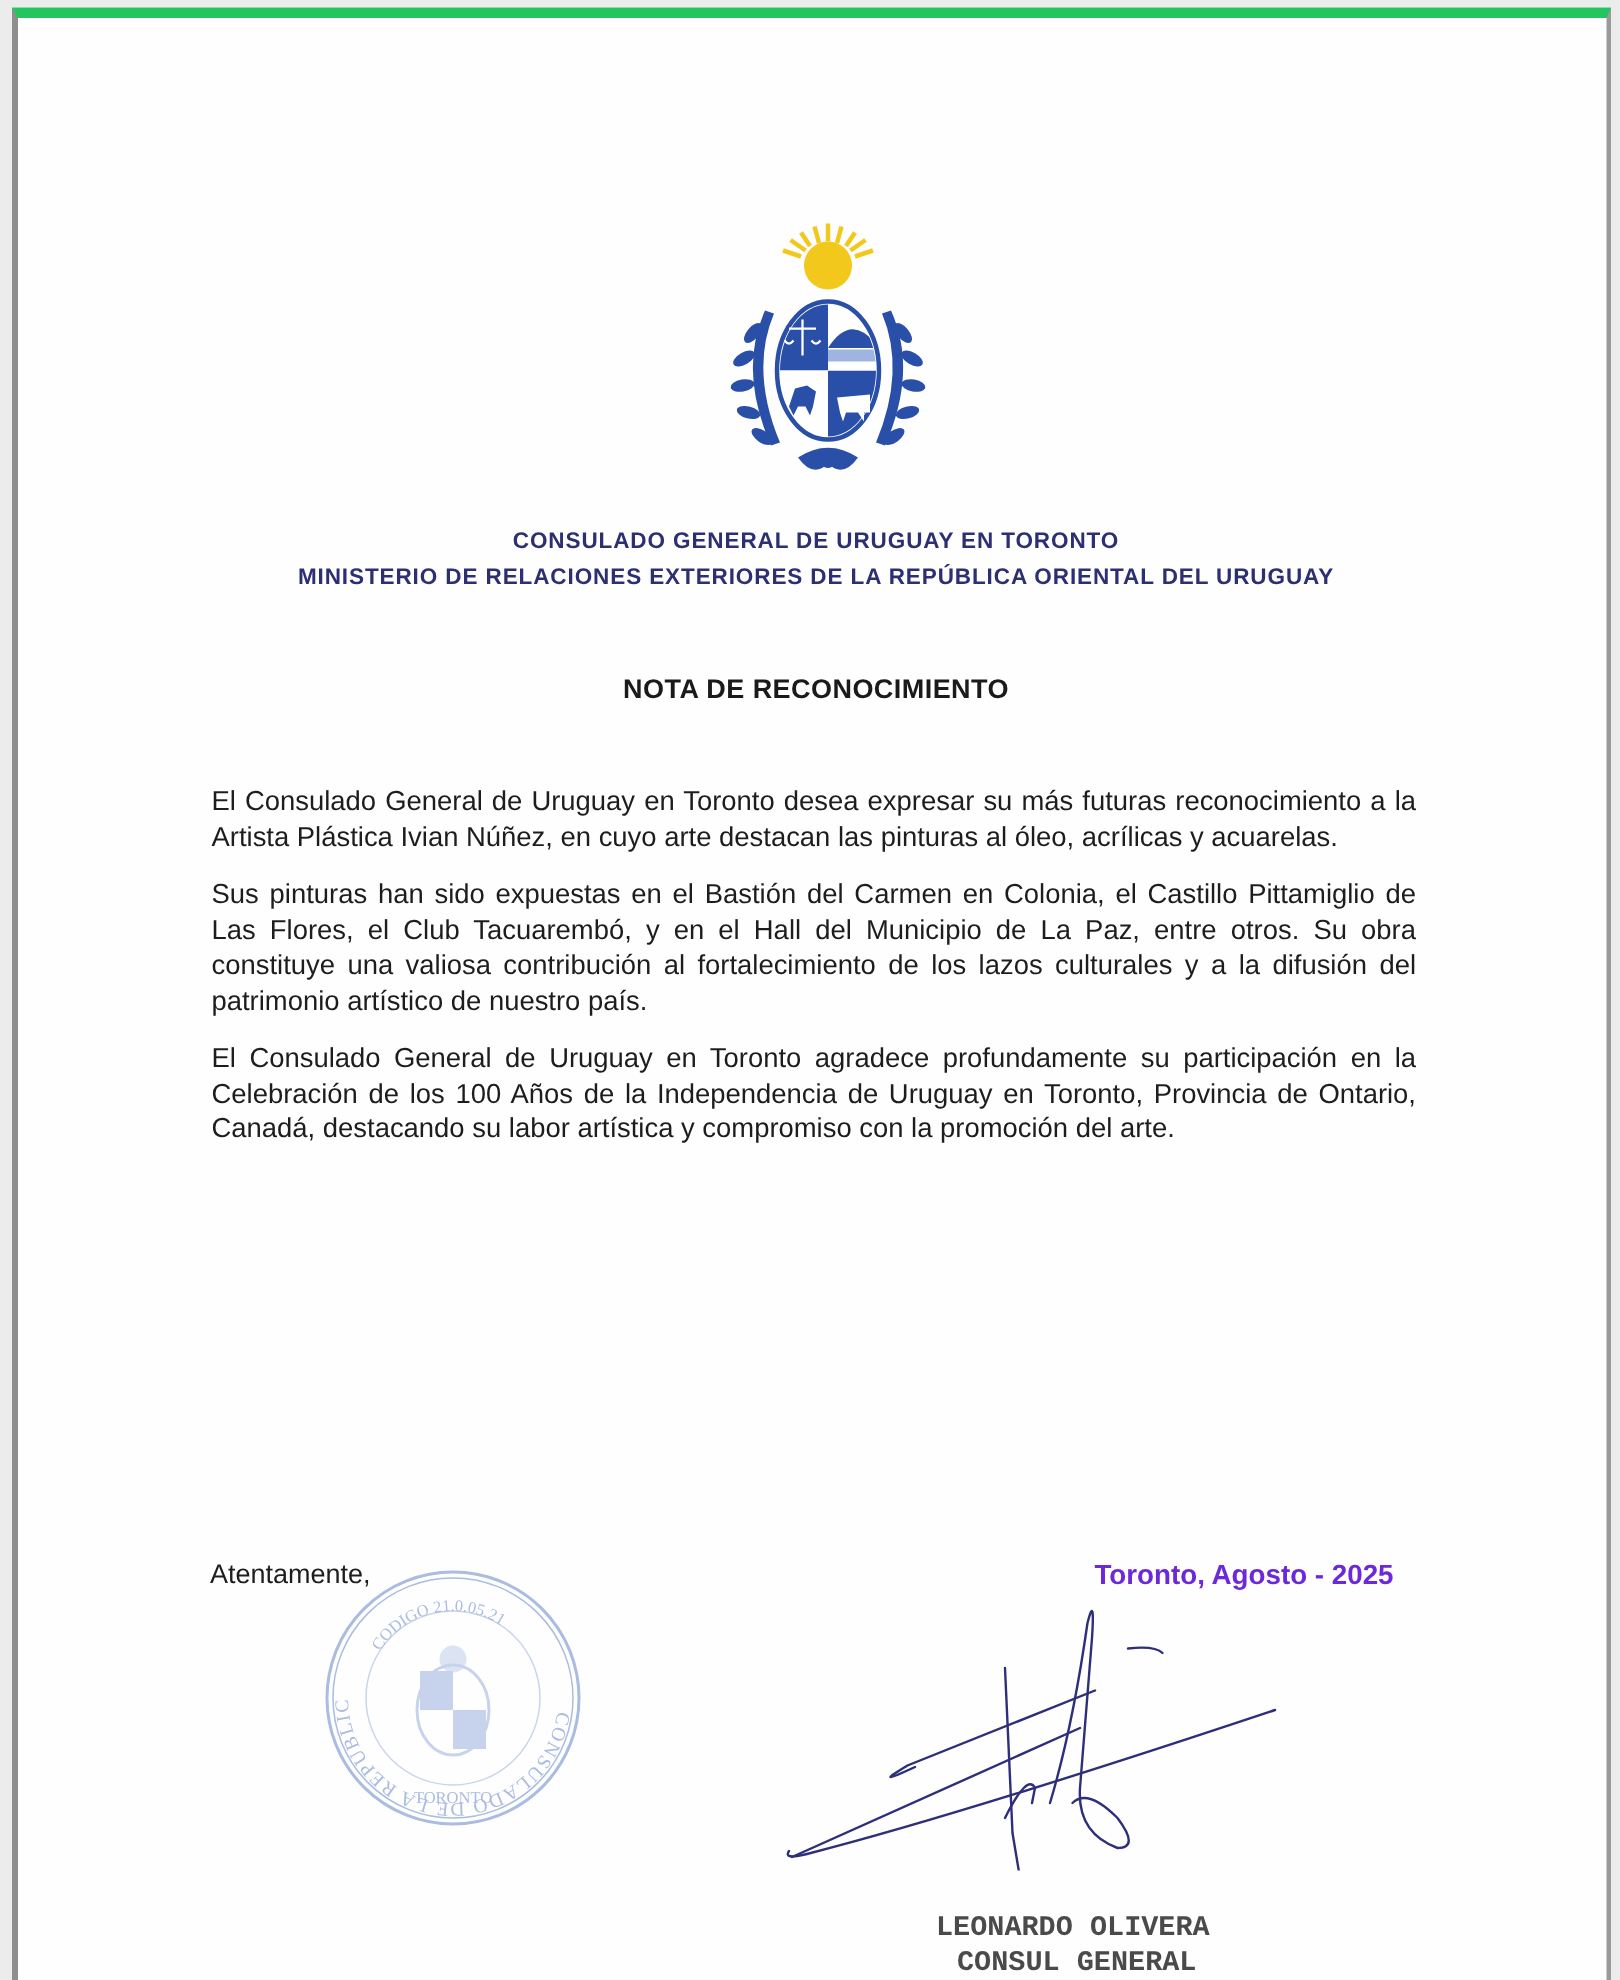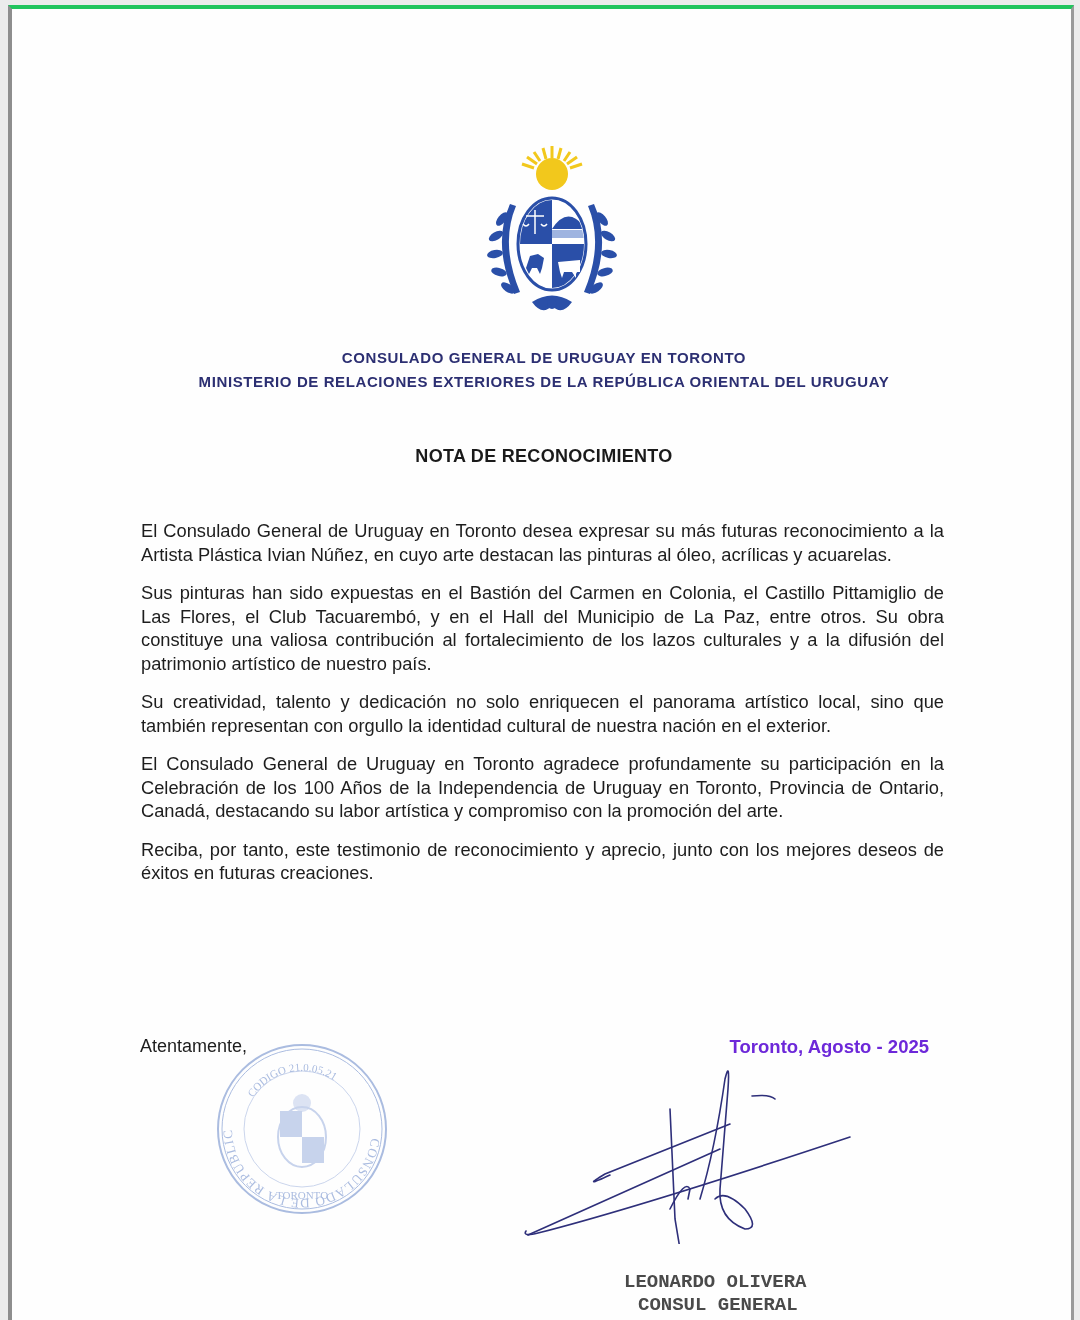--- a/index.html
+++ b/index.html
@@ -7,21 +7,21 @@
     width: 1080px; height: 1320px; overflow: hidden;
     background: #ececec;
     font-family: "Liberation Sans", sans-serif;
     position: relative;
   }
   .page {
     position: absolute; left: 8px; top: 5px; width: 1066px; height: 1315px;
     background: #fefefe;
     border-left: 4px solid #8e8e8e;
     border-right: 3px solid #9a9a9a;
-    border-top: 4px solid #22c55e;
+    border-top: 7px solid #22c55e;
     box-sizing: border-box;
   }
   .crest { position: absolute; left: 470px; top: 135px; width: 140px; height: 180px; }
   .hdr {
     position: absolute; left: 0; width: 1080px; text-align: center;
     color: #2c2f72; font-weight: bold; letter-spacing: 0.6px;
   }
   .hdr1 { top: 340px; font-size: 15px; }
   .hdr2 { top: 364px; font-size: 15px; }
   .title {
@@ -115,23 +115,21 @@
   </svg>
 
   <div class="hdr hdr1" style="left:-8px">CONSULADO GENERAL DE URUGUAY EN TORONTO</div>
   <div class="hdr hdr2" style="left:-8px">MINISTERIO DE RELACIONES EXTERIORES DE LA REPÚBLICA ORIENTAL DEL URUGUAY</div>
 
   <div class="title" style="left:-8px">NOTA DE RECONOCIMIENTO</div>
 
   <div class="body-text" style="left:129px">
     <p>El Consulado General de Uruguay en Toronto desea expresar su más futuras reconocimiento a la Artista Plástica Ivian Núñez, en cuyo arte destacan las pinturas al óleo, acrílicas y acuarelas.</p>
     <p>Sus pinturas han sido expuestas en el Bastión del Carmen en Colonia, el Castillo Pittamiglio de Las Flores, el Club Tacuarembó, y en el Hall del Municipio de La Paz, entre otros. Su obra constituye una valiosa contribución al fortalecimiento de los lazos culturales y a la difusión del patrimonio artístico de nuestro país.</p>
-    <p>Su creatividad, talento y dedicación no solo enriquecen el panorama artístico local, sino que también representan con orgullo la identidad cultural de nuestra nación en el exterior.</p>
     <p>El Consulado General de Uruguay en Toronto agradece profundamente su participación en la Celebración de los 100 Años de la Independencia de Uruguay en Toronto, Provincia de Ontario, Canadá, destacando su labor artística y compromiso con la promoción del arte.</p>
-    <p>Reciba, por tanto, este testimonio de reconocimiento y aprecio, junto con los mejores deseos de éxitos en futuras creaciones.</p>
   </div>
 
   <div class="closing" style="left:128px">Atentamente,</div>
 
   <div class="date">Toronto, Agosto - 2025</div>
 
   <svg class="seal" style="left:202px" viewBox="0 0 176 176">
     <circle cx="88" cy="88" r="84" fill="none" stroke="#8fa6d6" stroke-width="2"></circle>
     <circle cx="88" cy="88" r="80" fill="none" stroke="#8fa6d6" stroke-width="1"></circle>
     <circle cx="88" cy="88" r="58" fill="none" stroke="#b9c7e6" stroke-width="1"></circle>

